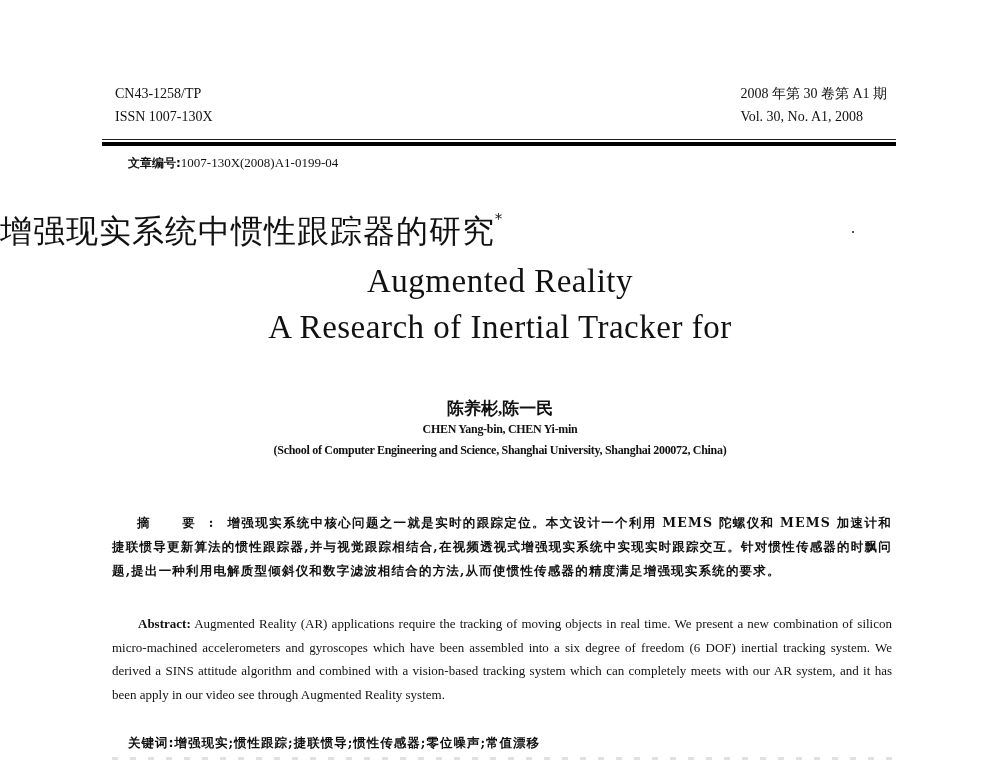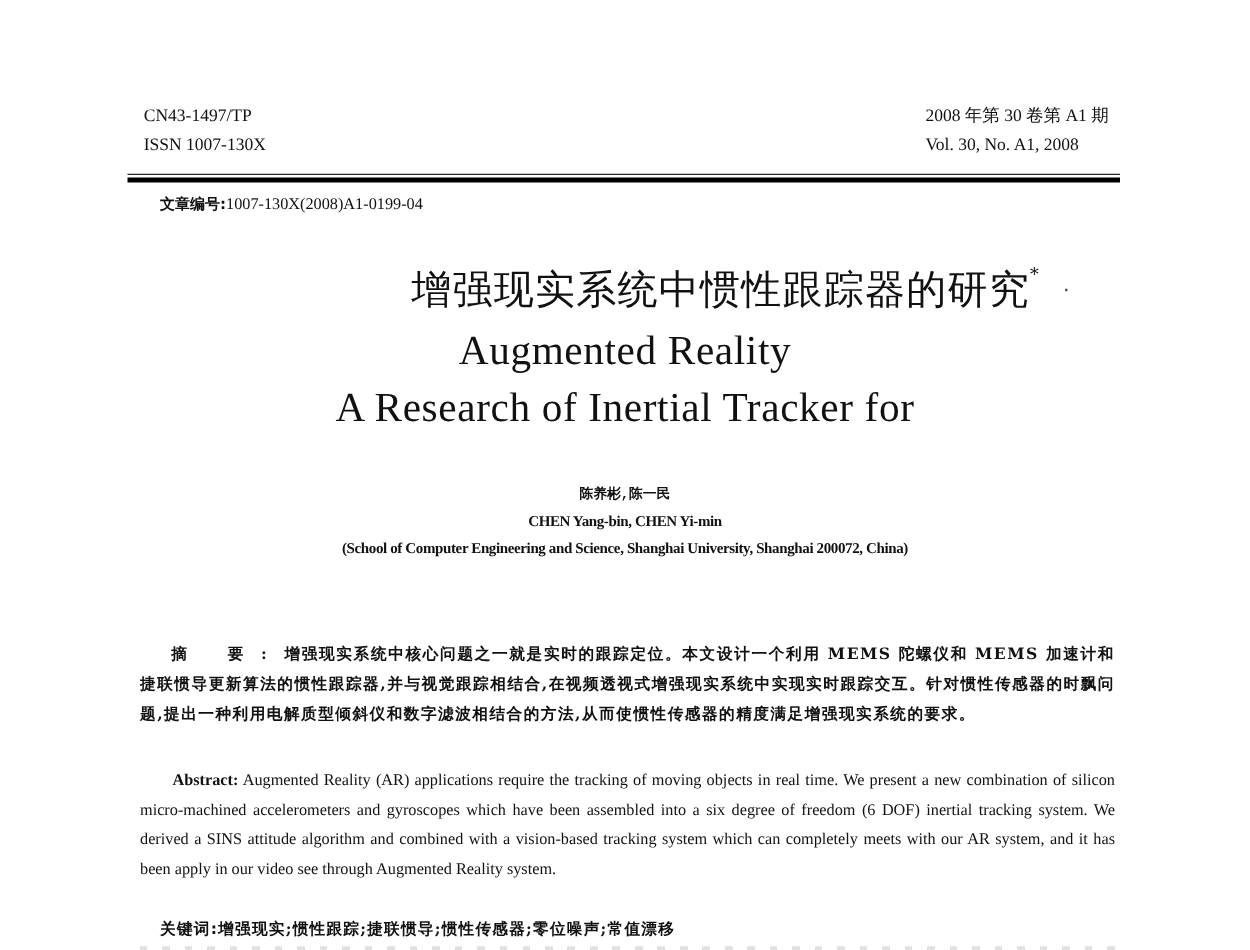--- a/index.html
+++ b/index.html
@@ -49,21 +49,21 @@
       position: absolute;
       left: 128px; top: 155px;
       font-size: 13px;
     }
     .article-no .lbl { font-weight: bold; font-family: "DejaVu Sans", sans-serif; font-size: 12px; }
     
     .title-cn {
       position: absolute;
       left: 0; width: 832px;
       top: 210px;
-      text-align: right;
+      text-align: left;
       font-size: 32px;
       letter-spacing: 1px;
       font-family: "DejaVu Serif", serif;
     }
     .title-cn .star { font-size: 14px; vertical-align: 18px; }
     .title-en {
       position: absolute;
       left: 0; width: 1000px;
       top: 258px;
       text-align: center;
@@ -80,21 +80,21 @@
     
     .authors {
       position: absolute;
       left: 0; width: 1000px;
       top: 386px;
       text-align: center;
       font-size: 12px;
       line-height: 21px;
       font-weight: bold;
     }
-    .authors .cn { font-family: Liberation Mono, monospace; font-size: 11px; }
+    .authors .cn { font-family: Liberation Serif, serif; font-size: 17px; margin-top: 12px; }
     .authors .en { font-family: Liberation Serif, serif; font-size: 12px; letter-spacing: -0.3px; }
     
     .abstract-cn {
       position: absolute;
       left: 112px; width: 780px;
       top: 511px;
       font-size: 12.5px;
       line-height: 24px;
       font-weight: bold;
       font-family: "DejaVu Serif", serif;
@@ -130,21 +130,21 @@
       background: repeating-linear-gradient(90deg, #ccc 0 6px, transparent 6px 18px);
       opacity: 0.6;
     }
   </style>
 </head>
 <body>
 
 <div class="page">
 
   <div class="hdr-left">
-    <div>CN43-1497/TP</div>
+    <div>CN43-1258/TP</div>
     <div>ISSN 1007-130X</div>
   </div>
 
 
   <div class="hdr-right">
     <div class="l1">2008 年第 30 卷第 A1 期</div>
     <div>Vol. 30, No. A1, 2008</div>
   </div>
 
   <div class="rule-thin"></div>

